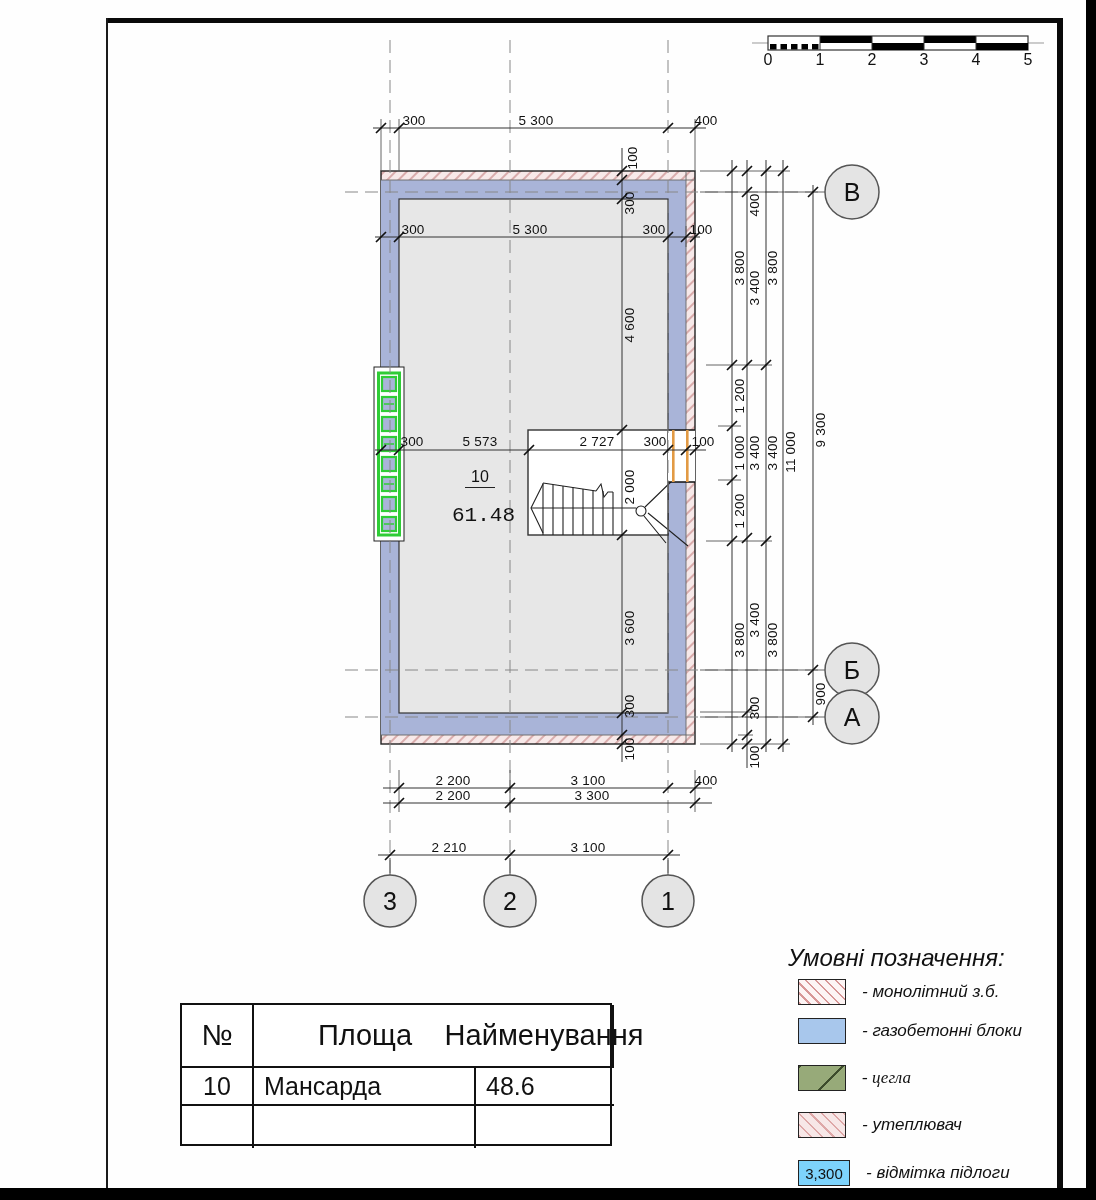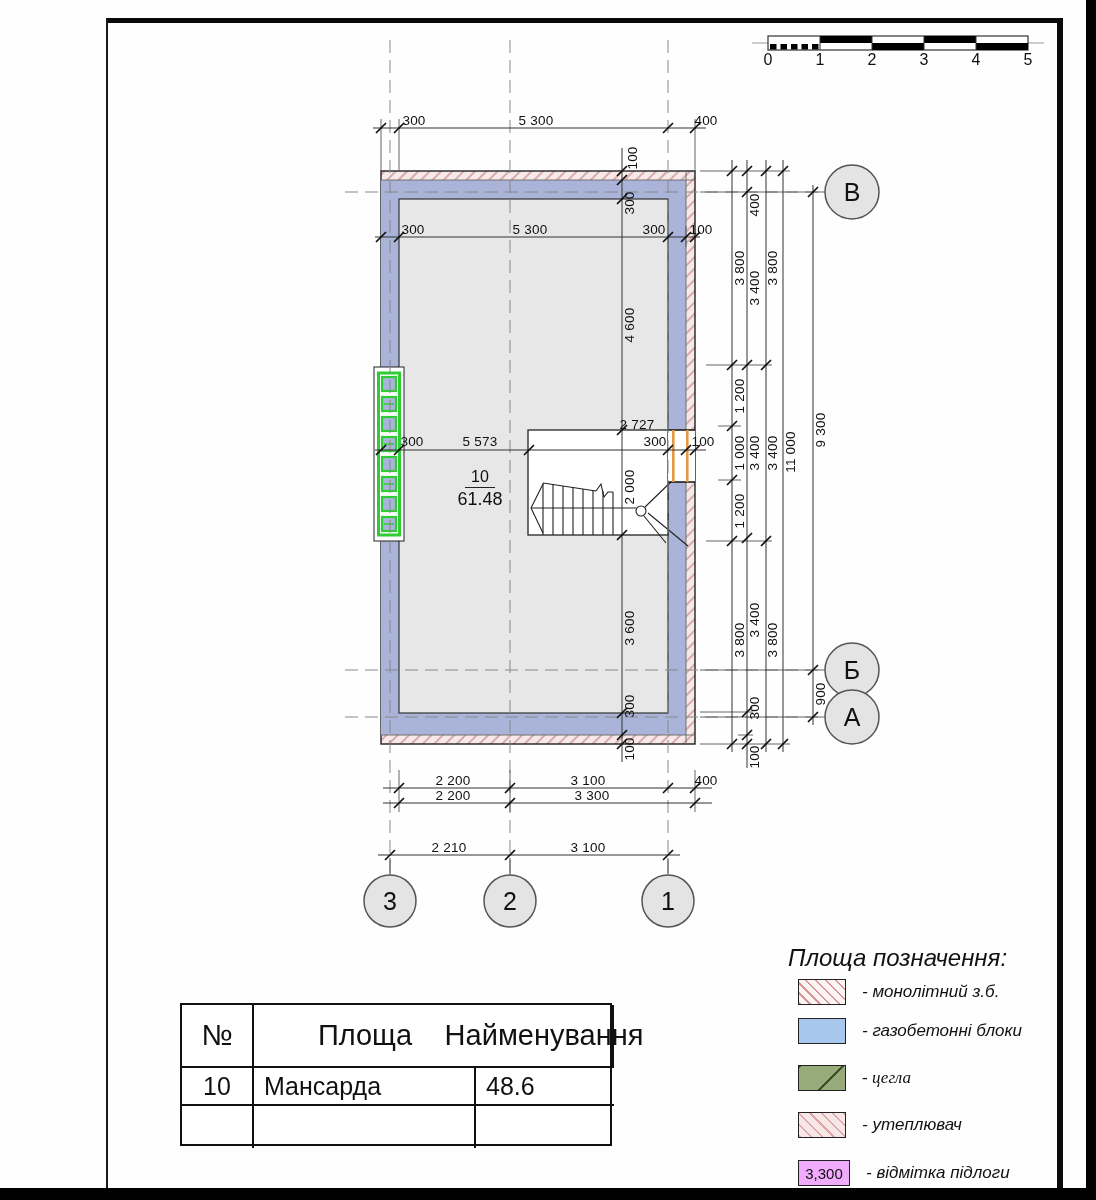--- a/index.html
+++ b/index.html
@@ -14,30 +14,30 @@
   svg{position:absolute;left:0;top:0;}
   
   .lbl{position:absolute;transform:translate(-50%,-50%);white-space:nowrap;}
   .dim{font-size:13.5px;letter-spacing:.2px;color:#101010;}
   .rot{transform:translate(-50%,-50%) rotate(-90deg);}
   .axis-label{font-size:25px;color:#111;}
   .scale-num{font-size:16px;color:#111;}
   
   .room{position:absolute;left:452px;top:468px;width:56px;text-align:center;font-size:16px;color:#111;}
   .room .num{display:inline-block;padding:0 6px 1px 6px;border-bottom:1.6px solid #222;}
-  .room .area{font-size:18px;margin-top:1px;}
+  .room .area{font-size:21px;margin-top:16px;font-family:Liberation Mono, monospace;}
   
   .legend-title{position:absolute;left:788px;top:944px;font-size:24px;font-style:italic;color:#111;}
   .legend-row{position:absolute;left:790px;height:28px;display:flex;align-items:center;margin-left:8px;}
   .swatch{width:48px;height:26px;box-sizing:border-box;border:1.6px solid #222;flex:none;}
   .sw-concrete{background:repeating-linear-gradient(45deg,rgba(195,100,100,.65) 0 1.6px,transparent 1.6px 7px),#fdf4f4;}
   .sw-blocks{background:#a8c7ec;}
   .sw-brick{background:repeating-linear-gradient(135deg,rgba(45,60,30,.85) 0 2px,transparent 2px 30px),#97aa79;}
   .sw-insul{background:repeating-linear-gradient(45deg,rgba(205,125,125,.6) 0 1.6px,transparent 1.6px 8px),#f7e7e7;}
-  .sw-level{width:52px;background:#f0abfc;display:flex;align-items:center;justify-content:center;
+  .sw-level{width:52px;background:#7dd3fc;display:flex;align-items:center;justify-content:center;
             font-size:15px;color:#111;}
   .legend-text{margin-left:16px;font-size:17px;font-style:italic;color:#111;}
   
   #room-table{position:absolute;left:180px;top:1003px;width:432px;height:143px;
       display:grid;grid-template-columns:72px 222px 138px;grid-template-rows:63px 38px 42px;
       border:2.5px solid #111;box-sizing:border-box;background:#fff;}
   #room-table .cell{border-right:2px solid #111;border-bottom:2px solid #111;
       display:flex;align-items:center;font-size:25px;color:#111;padding:14px 10px;box-sizing:border-box;}
   #room-table .cell.last-col{border-right:none;}
   #room-table .cell.last-row{border-bottom:none;}
@@ -175,21 +175,21 @@
       <span class="lbl dim" style="left: 414px; top: 120px;">300</span>
       <span class="lbl dim" style="left: 536px; top: 120px;">5 300</span>
       <span class="lbl dim" style="left: 706px; top: 120px;">400</span>
       <span class="lbl dim rot" style="left: 632px; top: 158px;">100</span>
       <span class="lbl dim" style="left: 413px; top: 229px;">300</span>
       <span class="lbl dim" style="left: 530px; top: 229px;">5 300</span>
       <span class="lbl dim" style="left: 654px; top: 229px;">300</span>
       <span class="lbl dim" style="left: 701px; top: 229px;">100</span>
       <span class="lbl dim" style="left: 412px; top: 441px;">300</span>
       <span class="lbl dim" style="left: 480px; top: 441px;">5 573</span>
-      <span class="lbl dim" style="left: 597px; top: 424px; margin-left: 40px;">2 727</span>
+      <span class="lbl dim" style="left: 597px; top: 441px;">2 727</span>
       <span class="lbl dim" style="left: 655px; top: 441px;">300</span>
       <span class="lbl dim" style="left: 703px; top: 441px;">100</span>
       <span class="lbl dim rot" style="left: 629px; top: 203px;">300</span>
       <span class="lbl dim rot" style="left: 629px; top: 325px;">4 600</span>
       <span class="lbl dim rot" style="left: 629px; top: 487px;">2 000</span>
       <span class="lbl dim rot" style="left: 629px; top: 628px;">3 600</span>
       <span class="lbl dim rot" style="left: 629px; top: 706px;">300</span>
       <span class="lbl dim rot" style="left: 629px; top: 749px;">100</span>
       <span class="lbl dim" style="left: 453px; top: 780px;">2 200</span>
       <span class="lbl dim" style="left: 588px; top: 780px;">3 100</span>
@@ -226,21 +226,21 @@
     </div>
   <div id="scale-layer">
       <span class="lbl scale-num" style="left: 768px; top: 60px;">0</span>
       <span class="lbl scale-num" style="left: 820px; top: 60px;">1</span>
       <span class="lbl scale-num" style="left: 872px; top: 60px;">2</span>
       <span class="lbl scale-num" style="left: 924px; top: 60px;">3</span>
       <span class="lbl scale-num" style="left: 976px; top: 60px;">4</span>
       <span class="lbl scale-num" style="left: 1028px; top: 60px;">5</span>
     </div>
 
-  <div class="legend-title">Площа позначення:</div>
+  <div class="legend-title">Умовні позначення:</div>
   <div id="legend-rows">
       <div class="legend-row" style="top: 978px;">
         <div class="swatch sw-concrete"></div>
         <span class="legend-text">-  монолітний з.б.</span>
       </div>
       <div class="legend-row" style="top: 1017px;">
         <div class="swatch sw-blocks"></div>
         <span class="legend-text">-  газобетонні блоки</span>
       </div>
       <div class="legend-row" style="top: 1064px; font-family: Liberation Serif, serif;">

